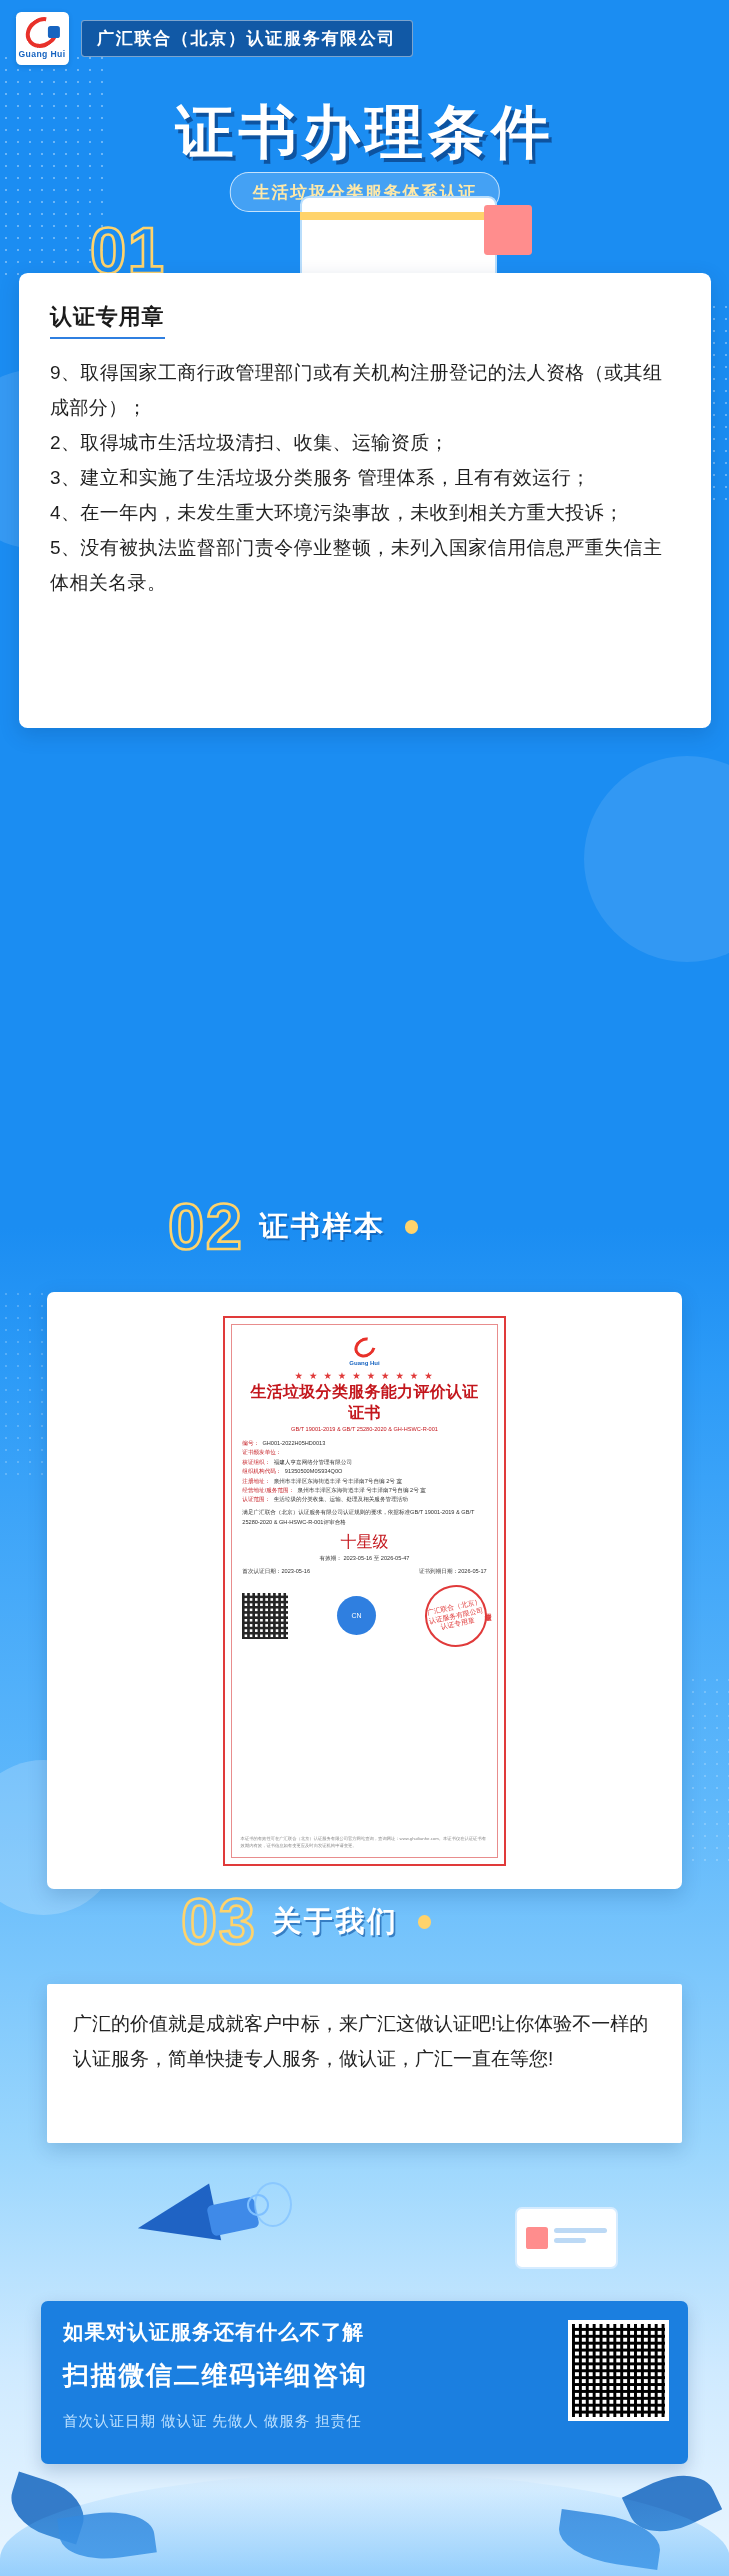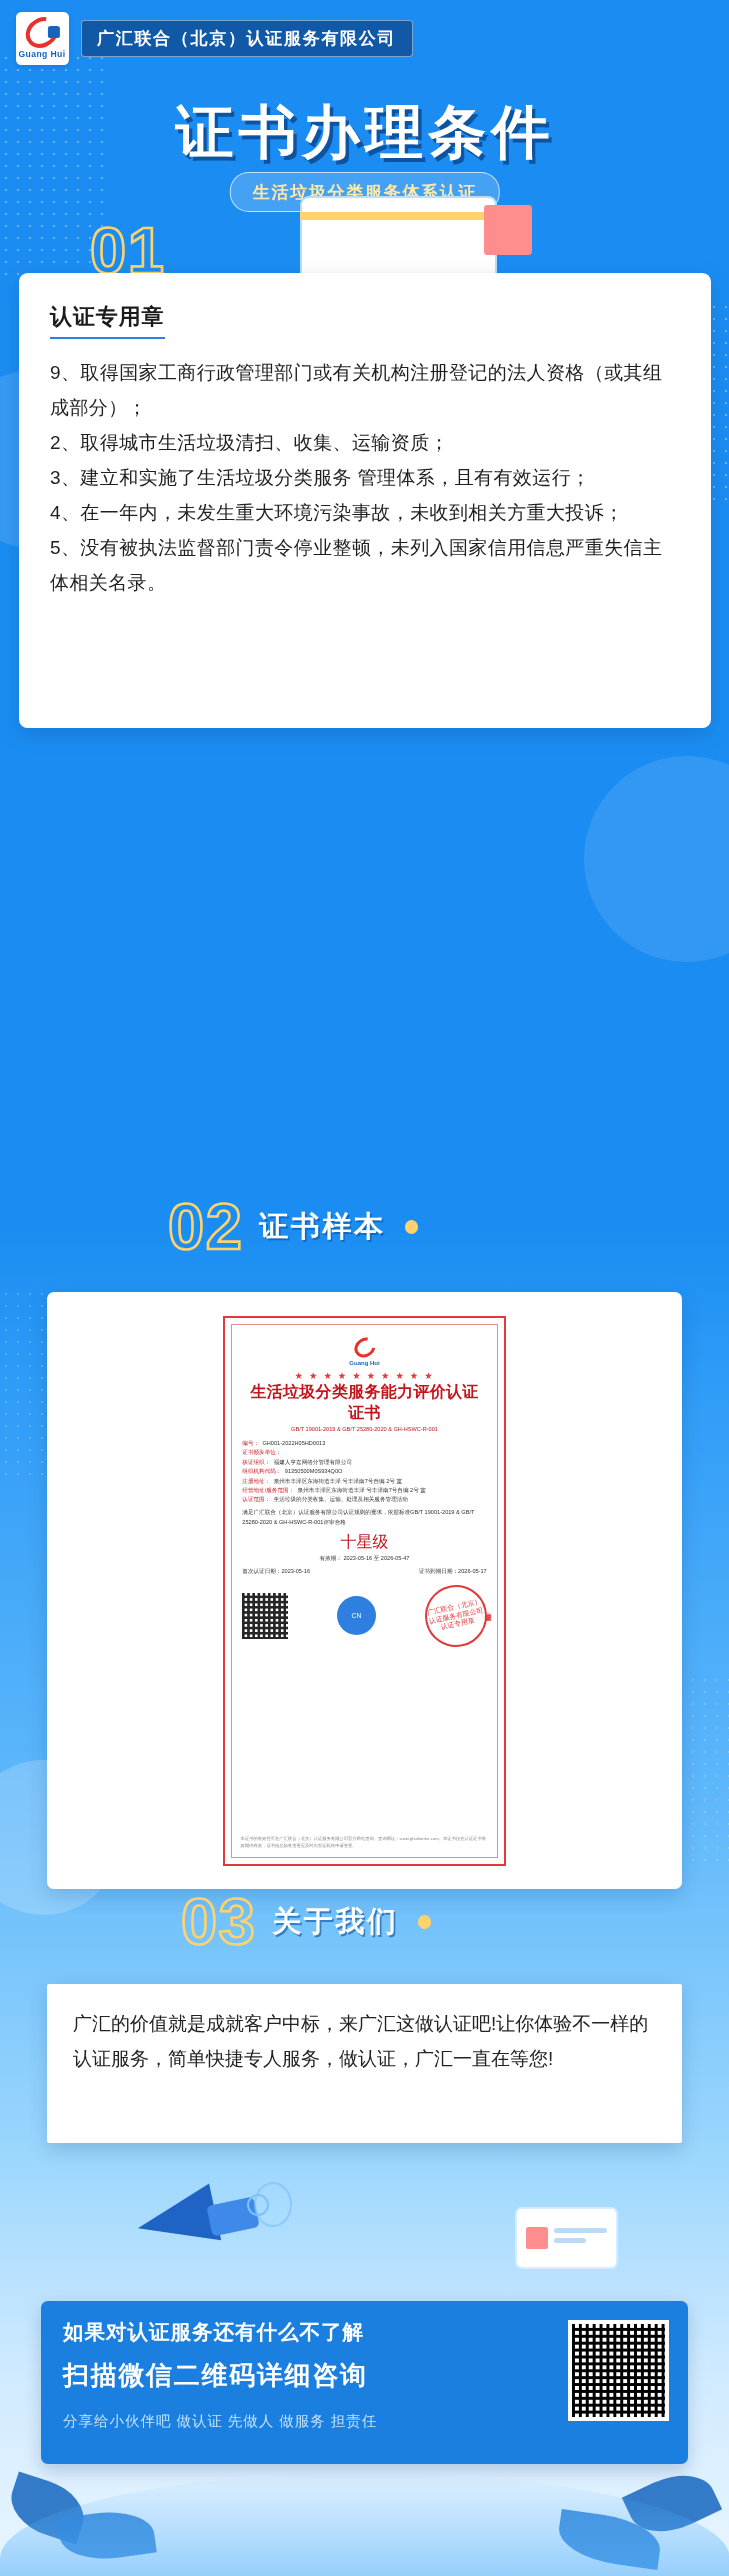--- a/index.html
+++ b/index.html
@@ -395,21 +395,21 @@
     <div class="pic"></div>
     <div class="lines">
       <div class="ln"></div>
       <div class="ln s"></div>
     </div>
   </div>
 
   <div class="footer-panel">
     <div class="f1">如果对认证服务还有什么不了解</div>
     <div class="f2">扫描微信二维码详细咨询</div>
-    <div class="f3">分享给小伙伴吧    做认证 先做人    做服务 担责任</div>
+    <div class="f3">首次认证日期    做认证 先做人    做服务 担责任</div>
     <div class="footer-qr">
         <div class="q"></div>
       </div>
   </div>
 
   <div class="leaf l1"></div>
   <div class="leaf l2"></div>
   <div class="leaf l3"></div>
   <div class="leaf l4"></div>
   <div class="wave-bottom"></div>

